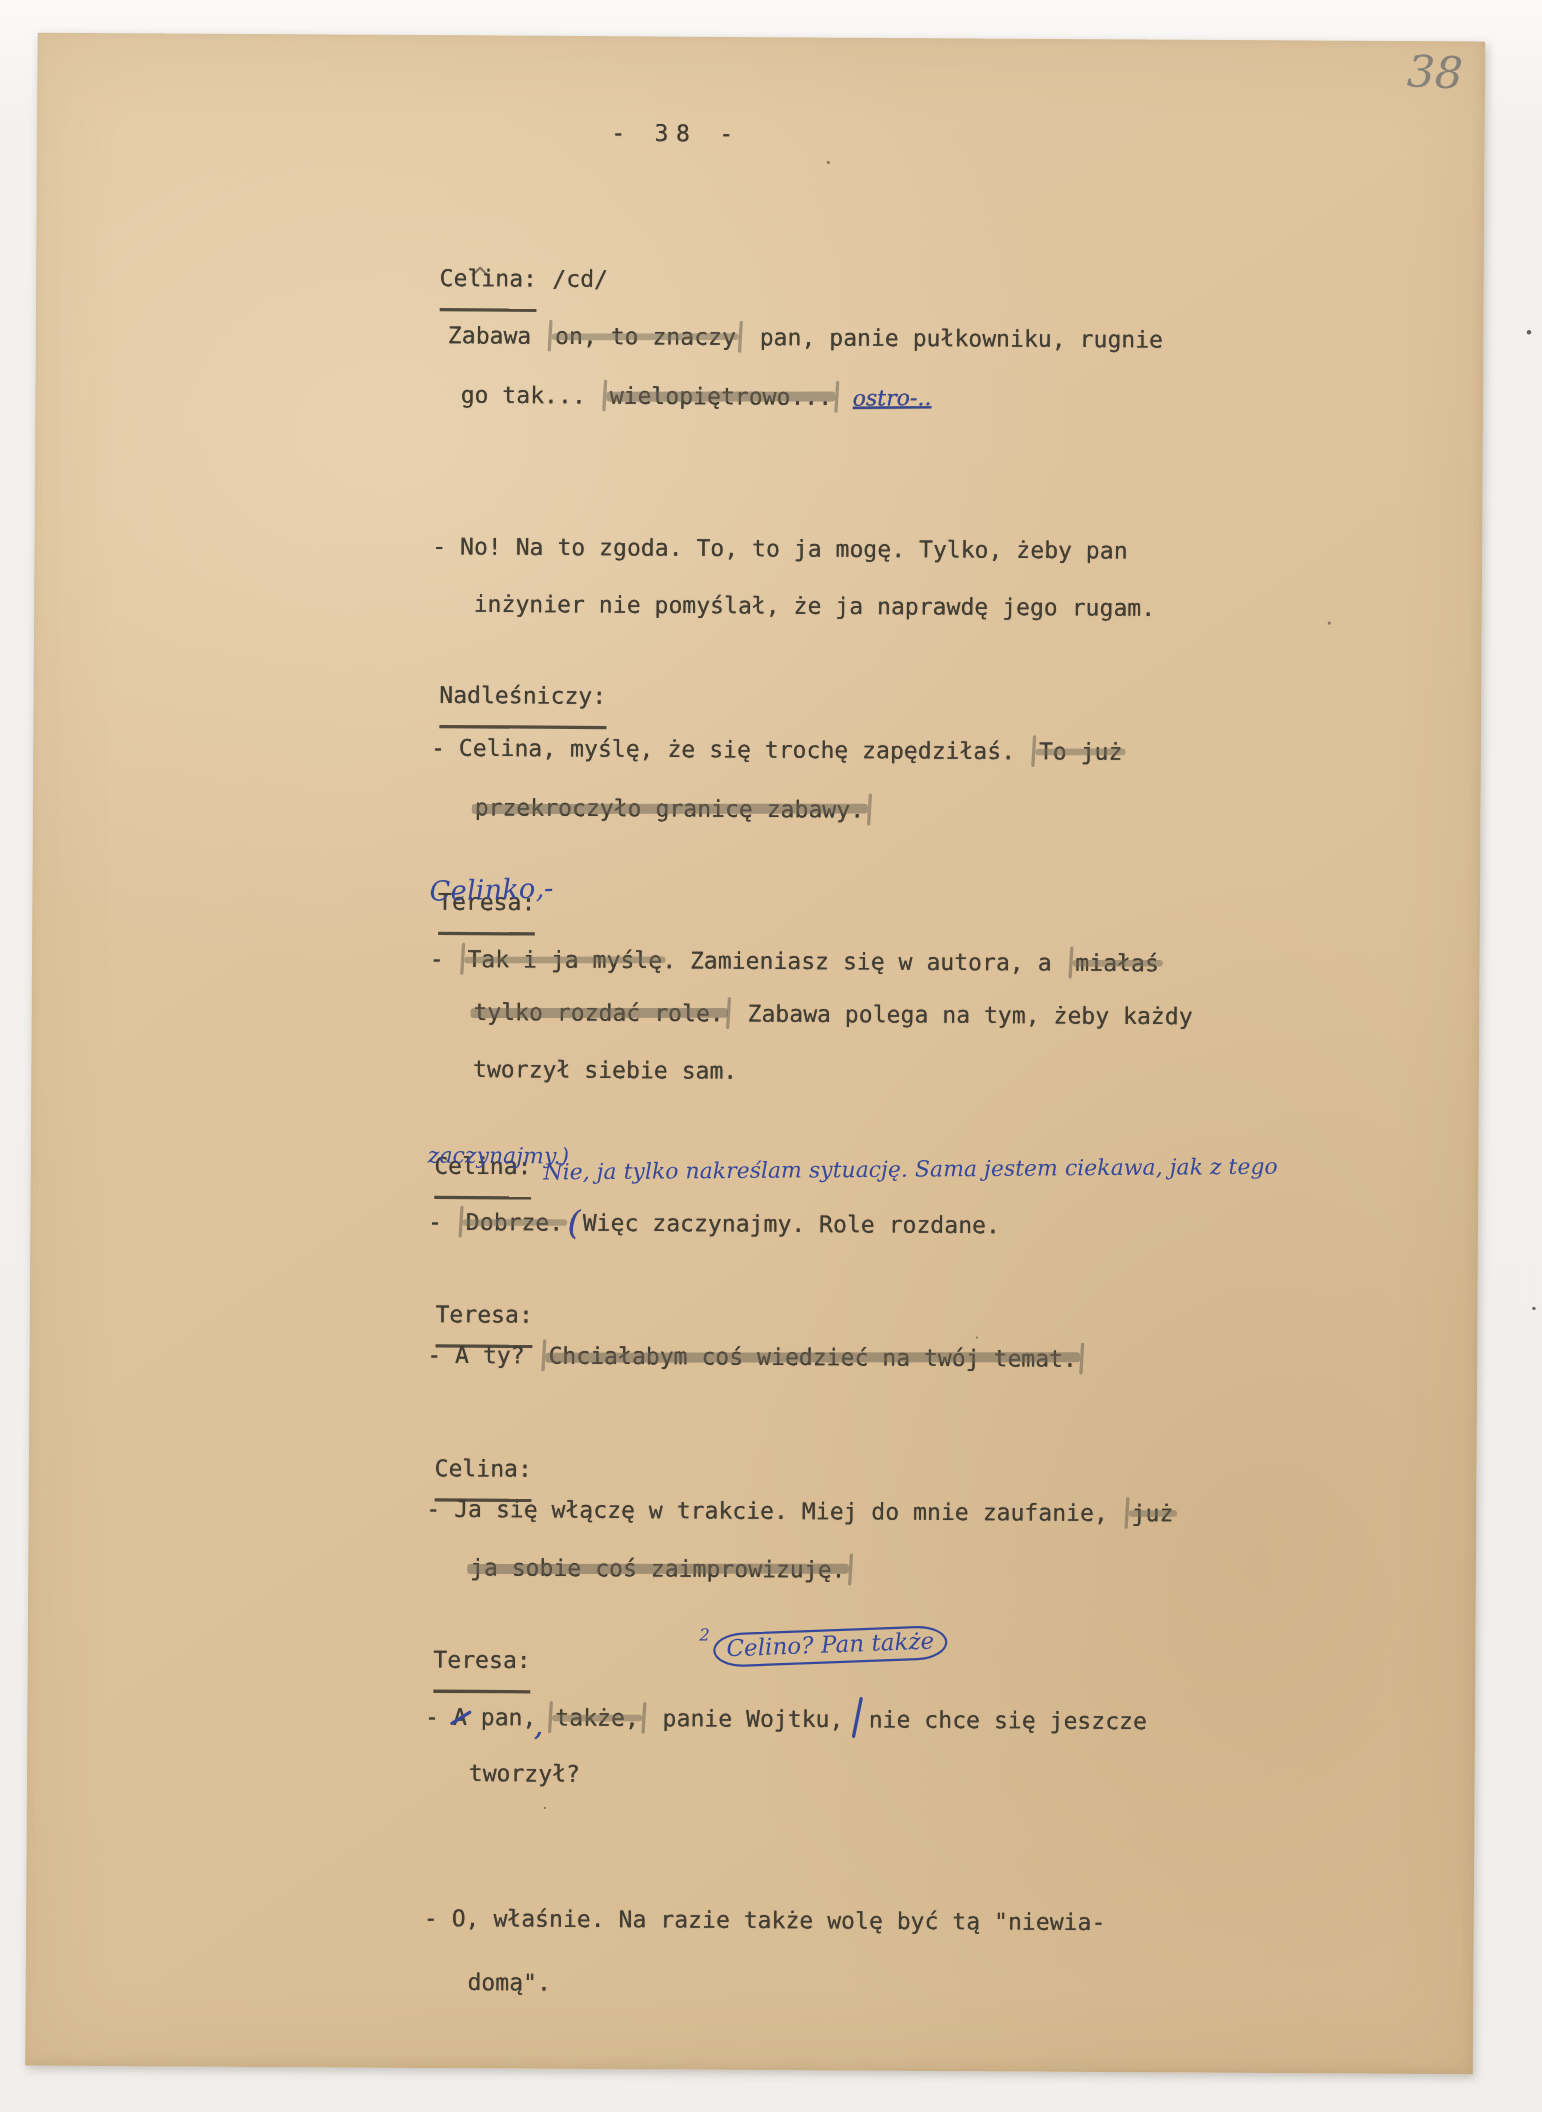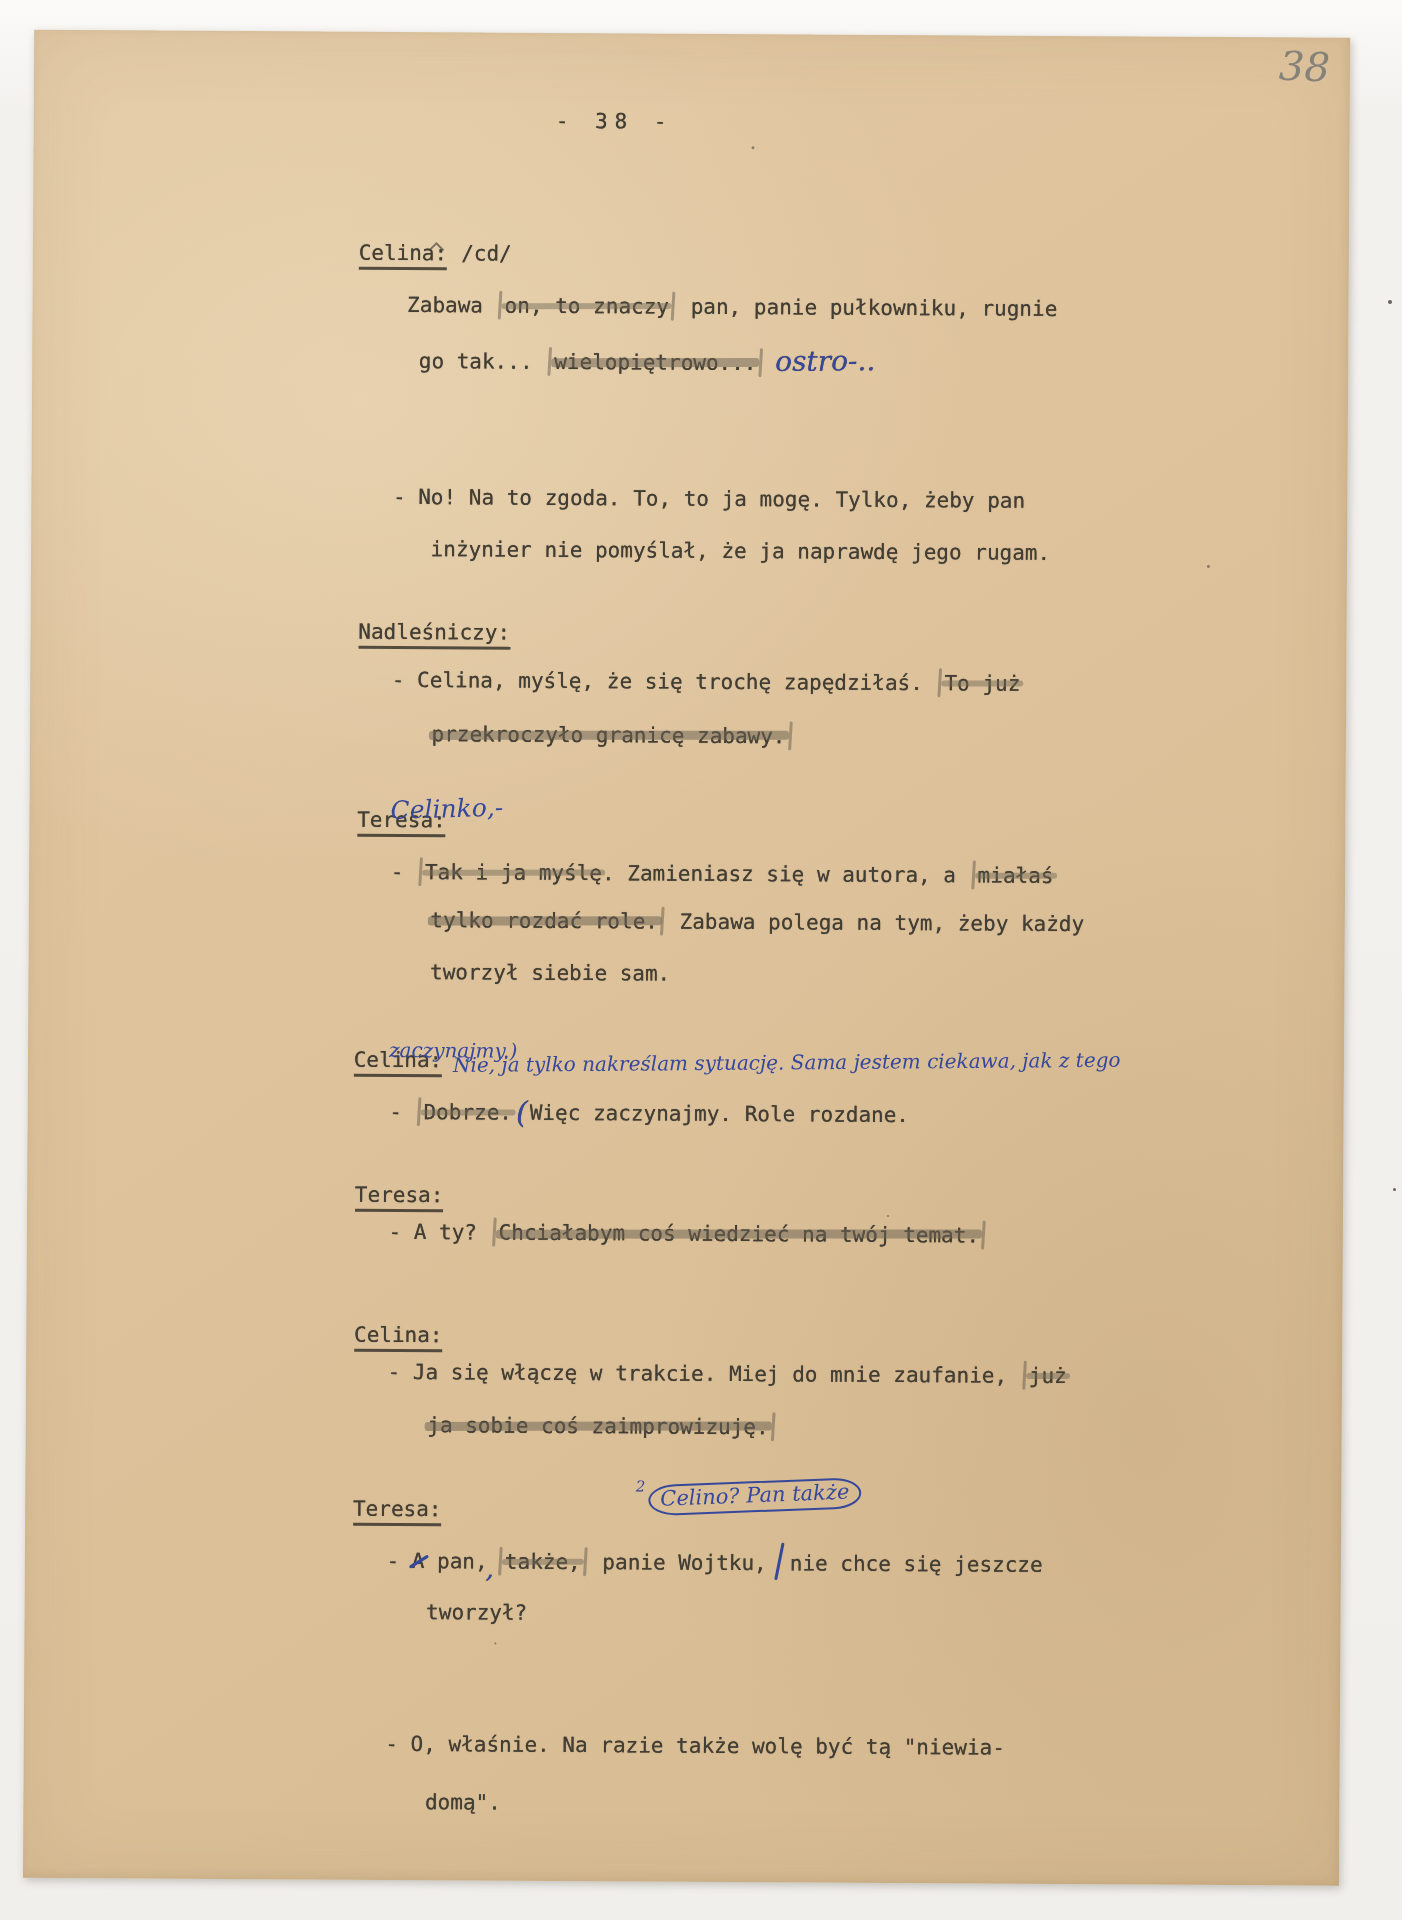--- a/index.html
+++ b/index.html
@@ -16,21 +16,21 @@
       linear-gradient(145deg,#e3caa5 0%,#ddc29b 45%,#d6ba91 100%);
     box-shadow: 2px 3px 9px rgba(60,50,35,0.25), inset 0 0 80px rgba(120,85,45,0.10), inset -2px -2px 10px rgba(110,80,45,0.12);
     transform:rotate(0.35deg);transform-origin:40px 40px;
   }
   .line{position:absolute;white-space:pre;line-height:30px;}
   .typed{
     font-family:"DejaVu Sans Mono","Liberation Mono",monospace;
     font-size:21px;color:#433e34;
     text-shadow:0 0 0.7px rgba(62,57,47,0.85);
   }
-  .speaker{border-bottom:3px solid rgba(58,53,44,0.85);padding-bottom:2px;}
+  .speaker{border-bottom:3px solid rgba(58,53,44,0.85);padding-bottom:15px;margin-left:41px;}
   .header-num{letter-spacing:7px;}
   
   .st{position:relative;}
   .st::after{
     content:'';position:absolute;left:-3px;right:-3px;top:50%;height:6px;
     background:rgba(116,106,88,0.48);border-radius:3px;
     transform:translateY(-50%) rotate(-0.4deg);
   }
   .st.heavy::after{height:9px;background:rgba(110,100,84,0.52);}
   .tick{
@@ -83,21 +83,21 @@
   <div class="line typed header-num" style="left:486px;top:73px;margin-left:36px;">- 38 -</div>
 
   <div class="line" style="left:308px;top:176px;">
     <span class="typed speaker">Celina:</span><span class="typed" style="margin-left:14px;">/cd/</span>
   </div>
   <span class="caret" style="left:398px;top:212px;"></span>
   <div class="line typed" style="left:324px;top:228px;">
     <span>Zabawa </span><span class="tick"></span><span class="st">on, to znaczy</span><span class="tick"></span><span> pan, panie pułkowniku, rugnie</span>
   </div>
   <div class="line typed" style="left:336px;top:282px;">
-    <span>go tak... </span><span class="tick"></span><span class="st heavy">wielopiętrowo...</span><span class="tick"></span><span class="hand hand-inline" style="font-size:28px;margin-left:10px;">ostro-..</span>
+    <span>go tak... </span><span class="tick"></span><span class="st heavy">wielopiętrowo...</span><span class="tick"></span><span class="hand hand-inline" style="font-size:20px;margin-left:10px;text-decoration:underline;">ostro-..</span>
   </div>
 
   <div class="line typed" style="left:311px;top:420px;">
     <span>- No! Na to zgoda. To, to ja mogę. Tylko, żeby pan</span>
   </div>
   <div class="line typed" style="left:349px;top:472px;">
     <span>inżynier nie pomyślał, że ja naprawdę jego rugam.</span>
   </div>
 
   <div class="line" style="left:310px;top:555px;">

